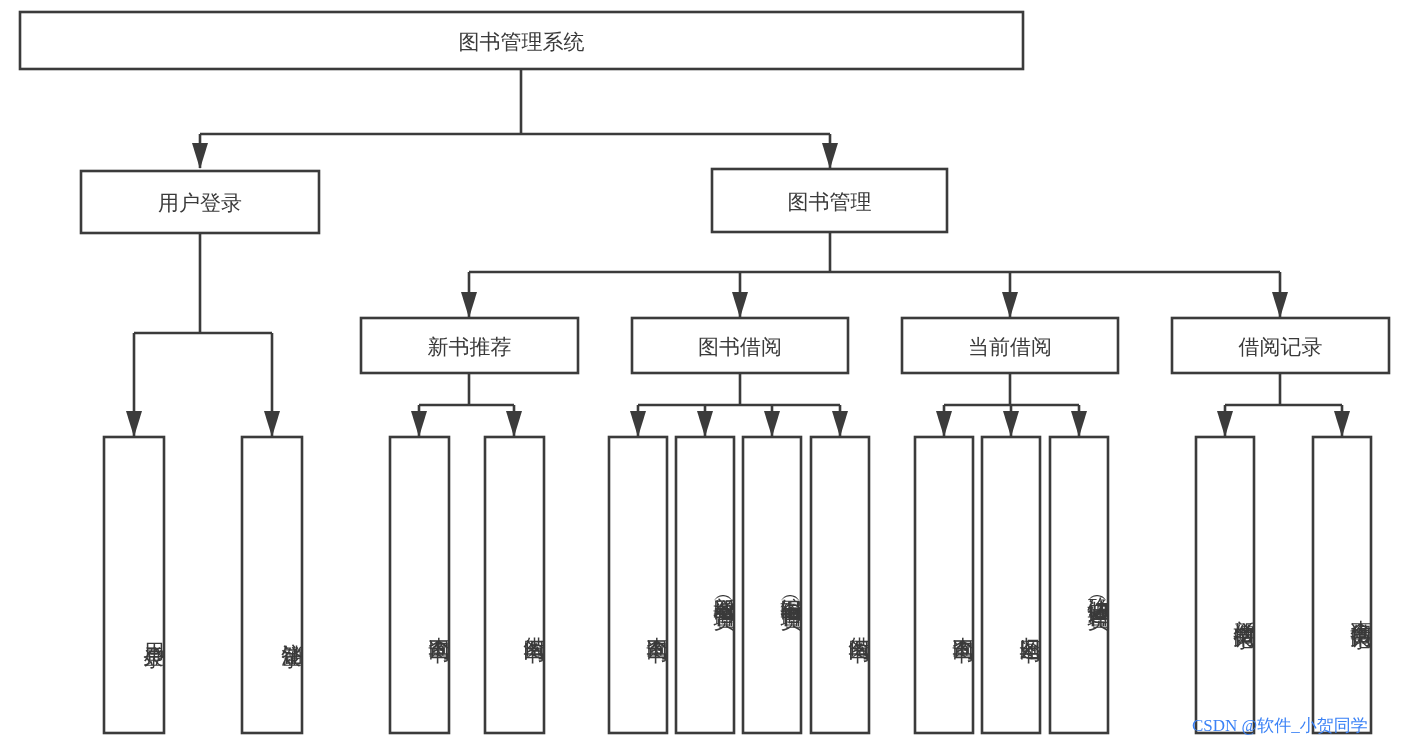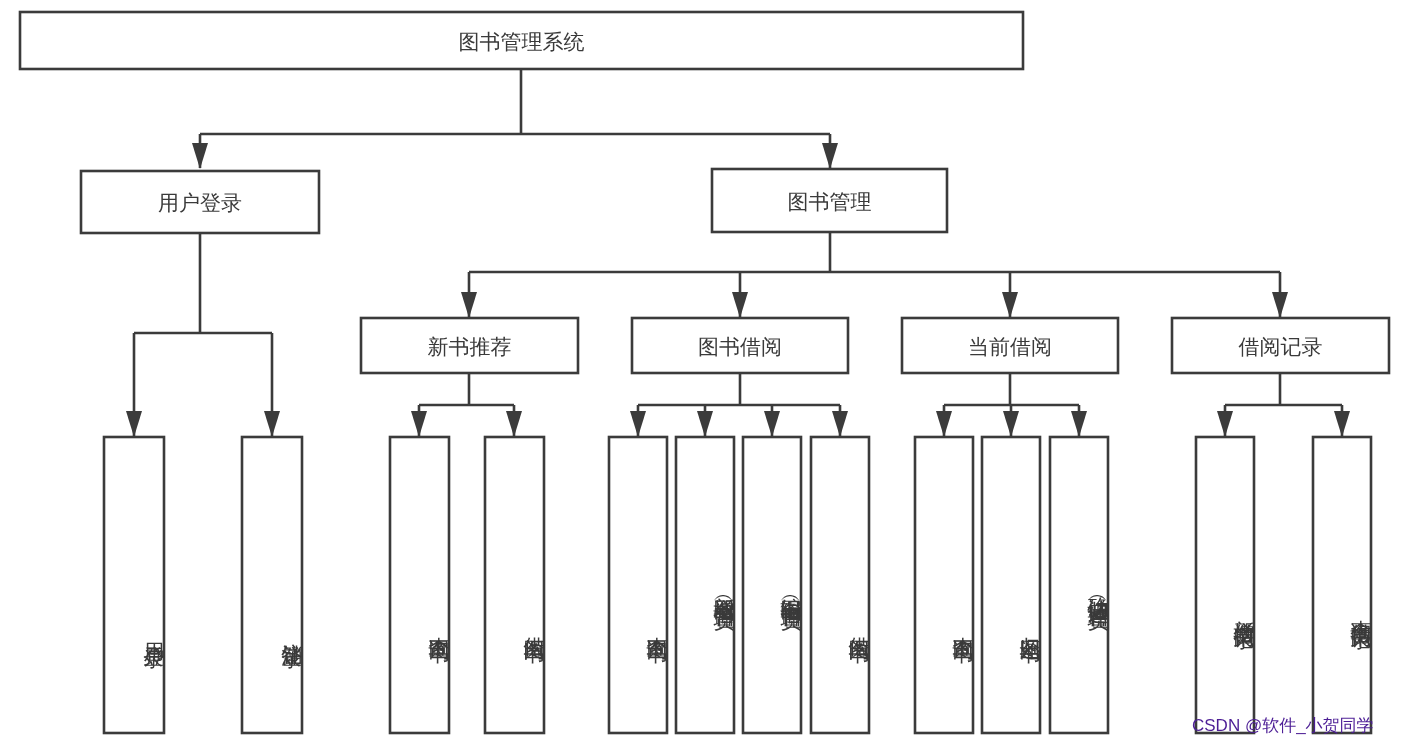--- a/index.html
+++ b/index.html
@@ -61,23 +61,23 @@
     line-height: 1;
     white-space: nowrap;
     display: flex;
     align-items: flex-start;
     justify-content: center;
     pointer-events: none;
     user-select: none;
   }
   .watermark {
     position: absolute;
-    font-family: Liberation Sans, sans-serif;
+    font-family: Liberation Serif, serif;
     font-size: 17px;
-    color: #4c1d95;
+    color: #3b82f6;
     white-space: nowrap;
     user-select: none;
   }
 </style>
 </head>
 <body>
 
 <div id="diagram-root">
   <svg id="diagram-svg" viewBox="0 0 1405 747" xmlns="http://www.w3.org/2000/svg">
     <g id="connector-layer">

